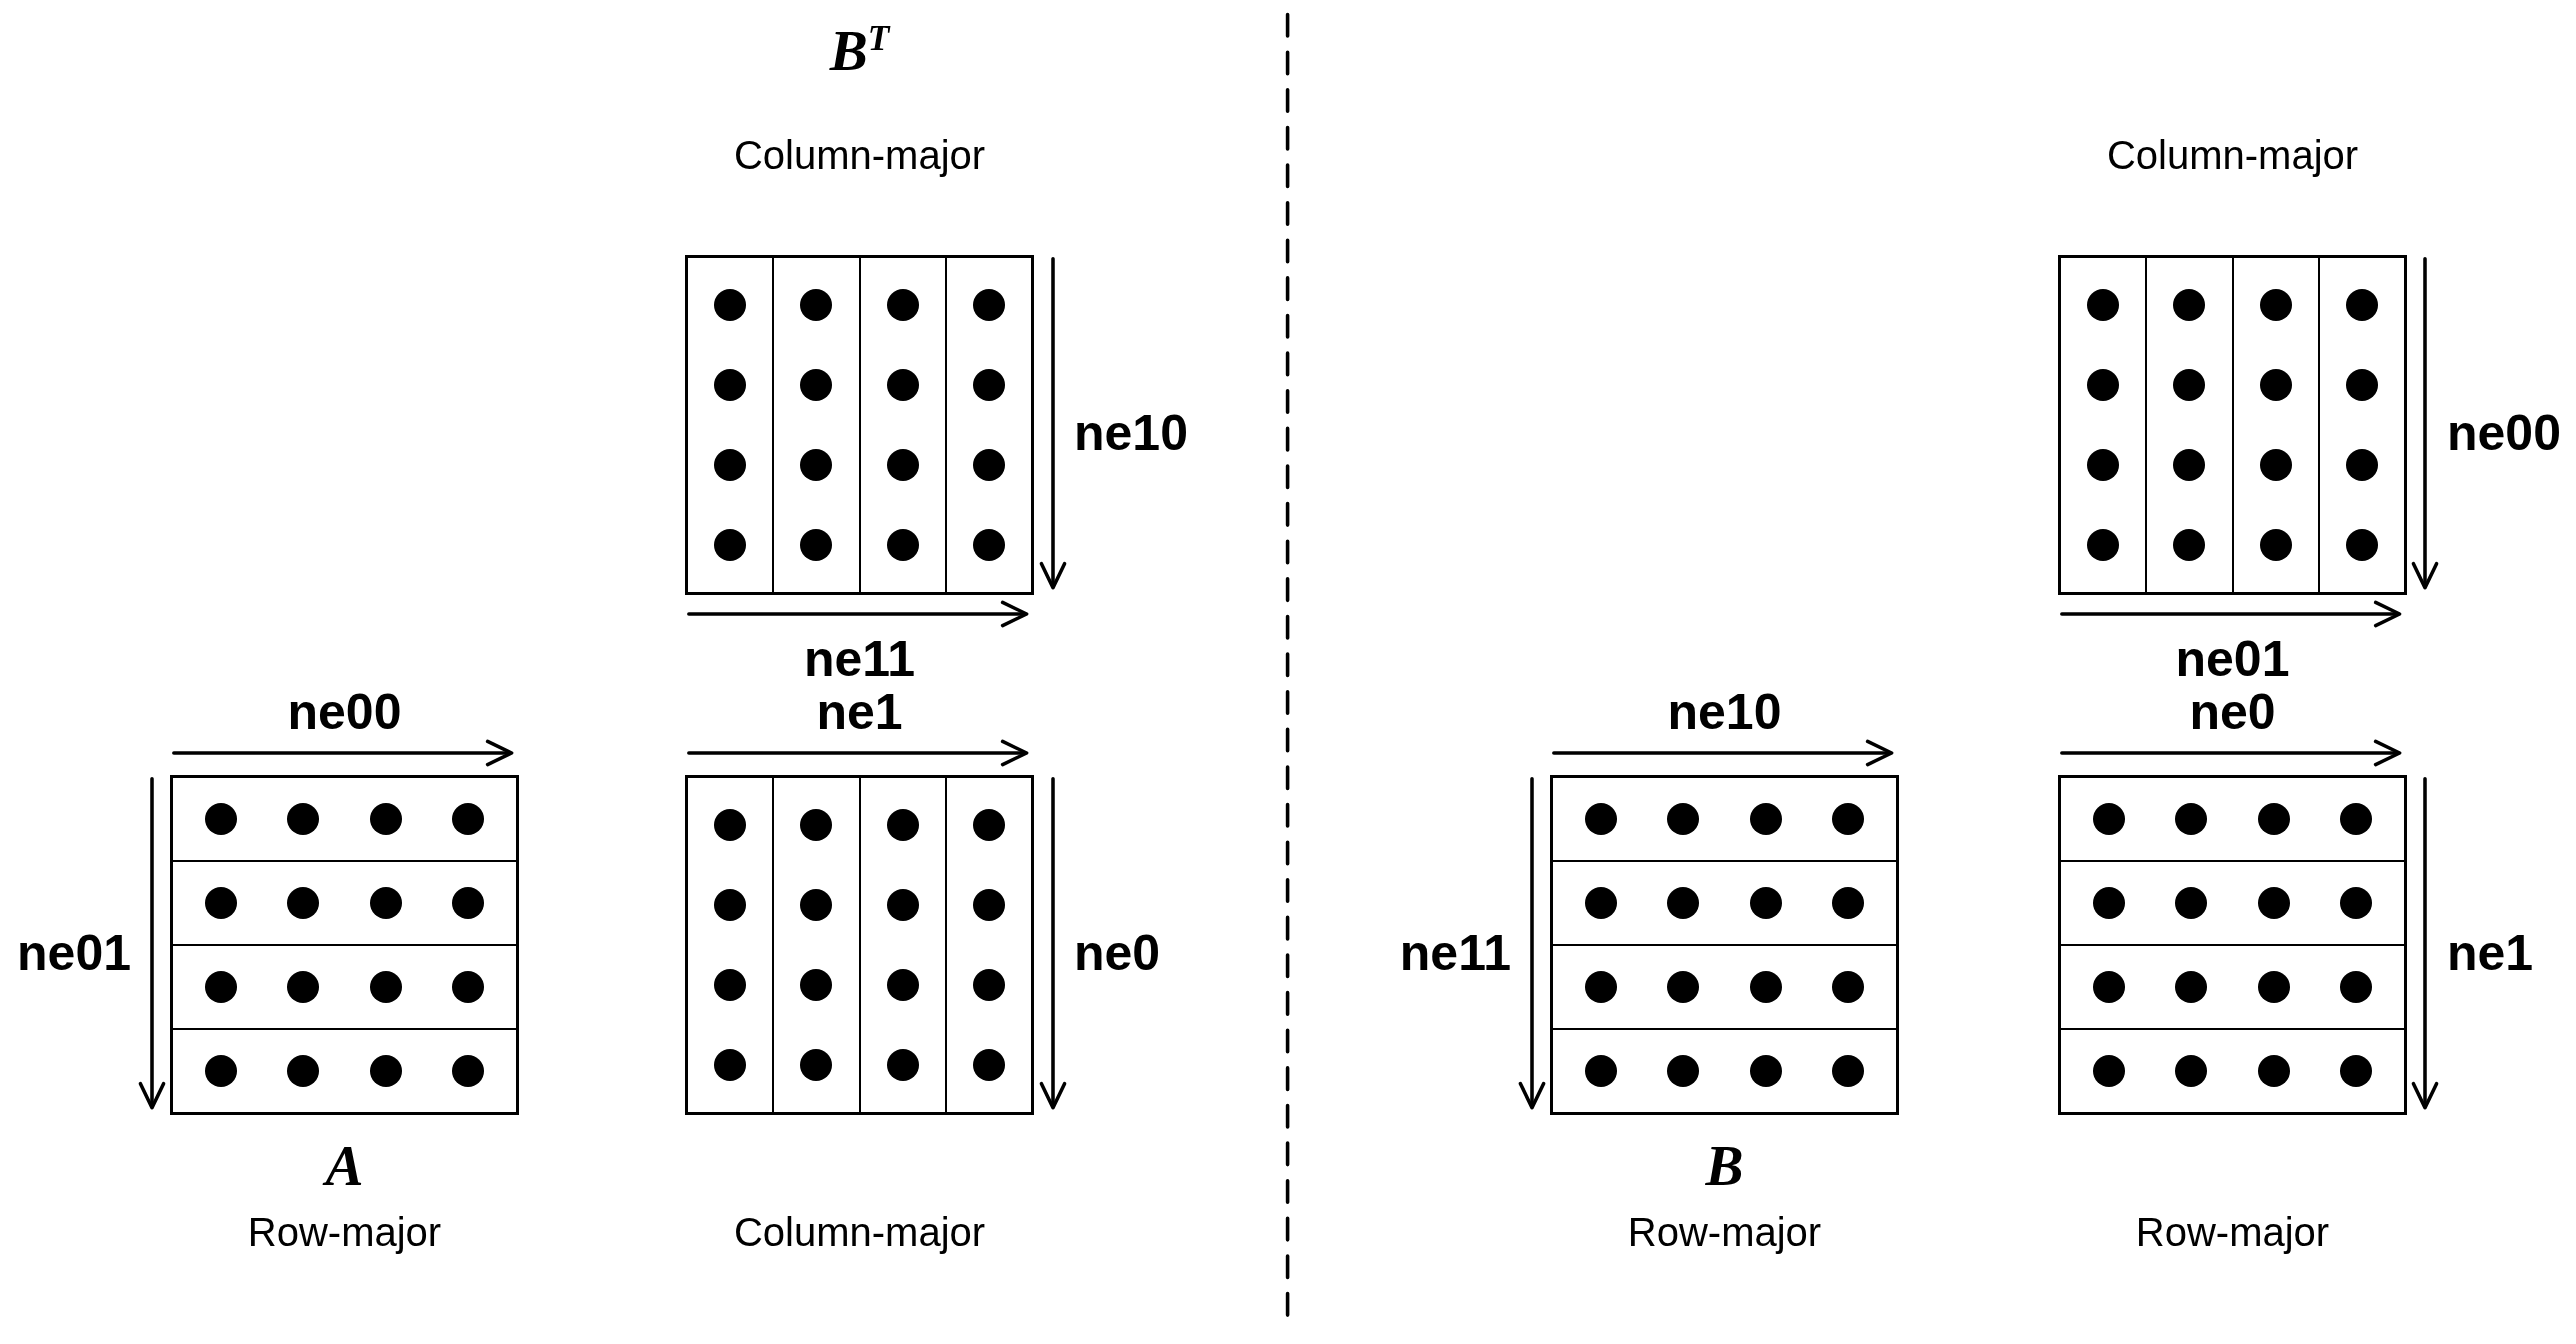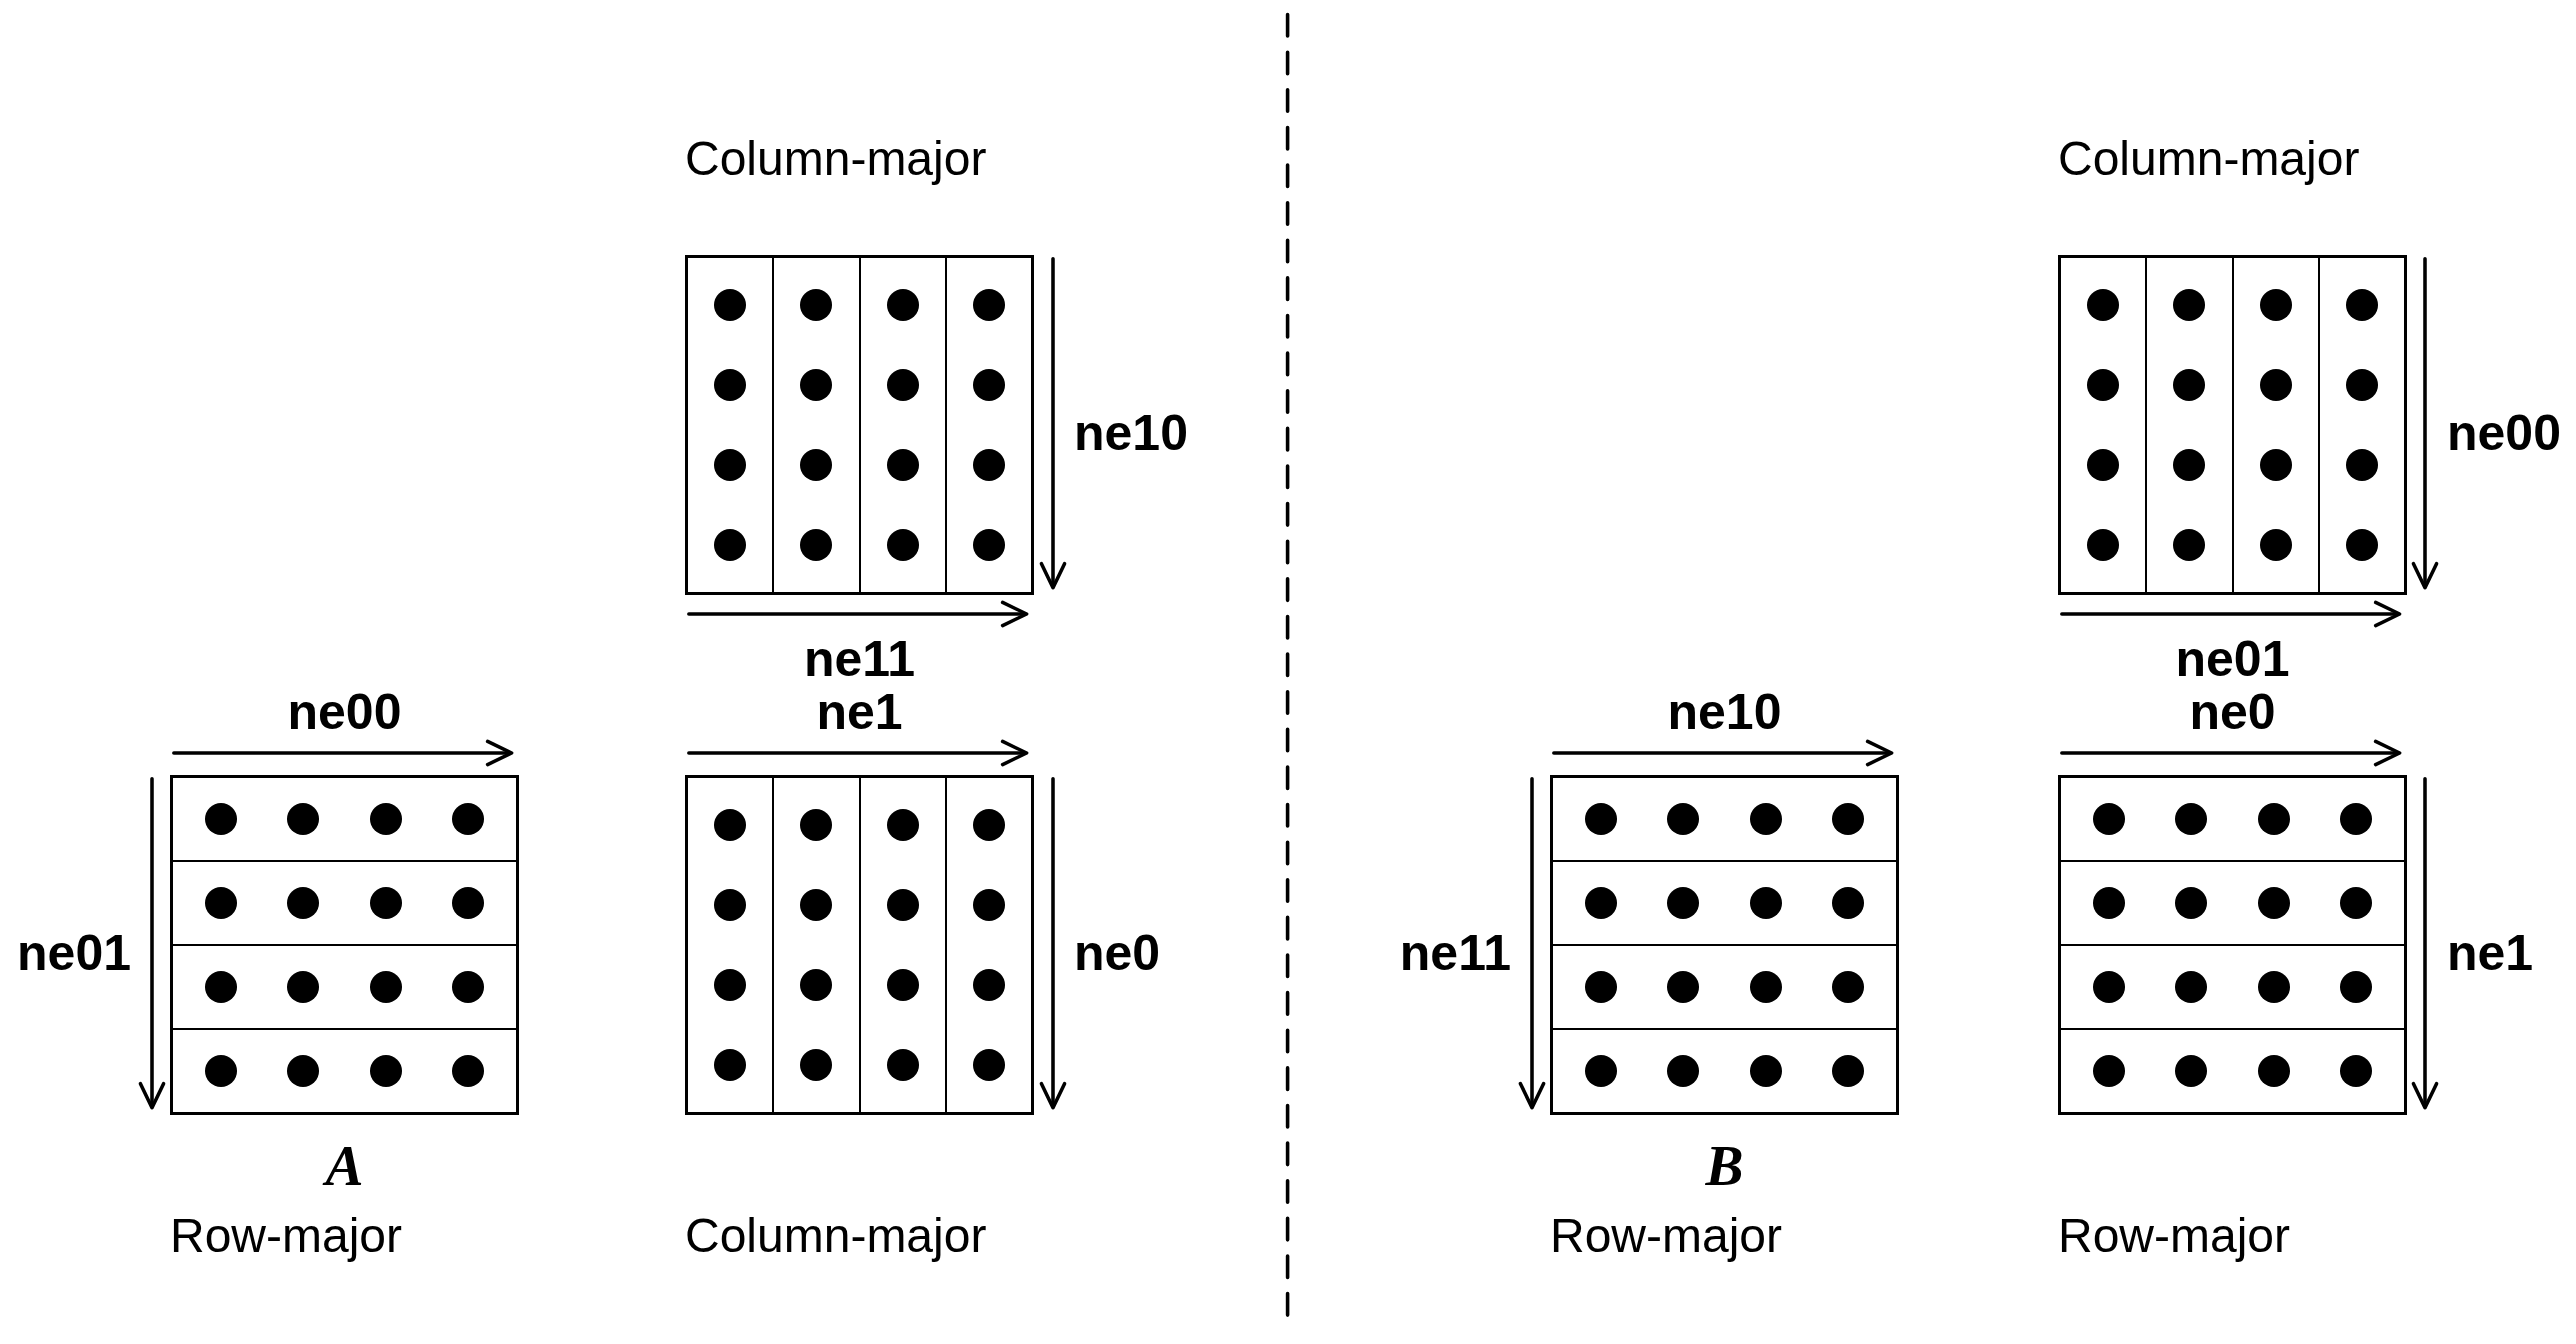--- a/index.html
+++ b/index.html
@@ -20,23 +20,23 @@
     font-weight:bold;
     font-size:57px;
     line-height:1.15;
     text-align:center;
     white-space:nowrap;
   }
   .group-title sup { font-size:62%; }
   .major-label {
     position:absolute;
     font-family:"Liberation Sans", sans-serif;
-    font-size:48px;
+    font-size:40px;
     line-height:1.05;
-    text-align:left;
+    text-align:center;
     white-space:nowrap;
   }
   .ne-label {
     position:absolute;
     font-family:"Liberation Sans", sans-serif;
     font-size:50px;
     font-weight:bold;
     line-height:1.1;
     white-space:nowrap;
   }
@@ -80,20 +80,21 @@
     fill:none;
     stroke-linecap:round;
     stroke-linejoin:round;
   }
 </style>
 </head>
 <body>
 
 <div class="canvas">
 
+  <div class="group-title" style="left:685px;top:18px;width:349px"><span>B</span><sup>T</sup></div>
   <div class="major-label" style="left:685px;top:134px;width:349px">Column-major</div>
   <div class="matrix cols" style="left:685px;top:255px">
       <div class="cell">
         <div class="dot"></div>
         <div class="dot"></div>
         <div class="dot"></div>
         <div class="dot"></div>
       </div>
       <div class="cell">
         <div class="dot"></div>

